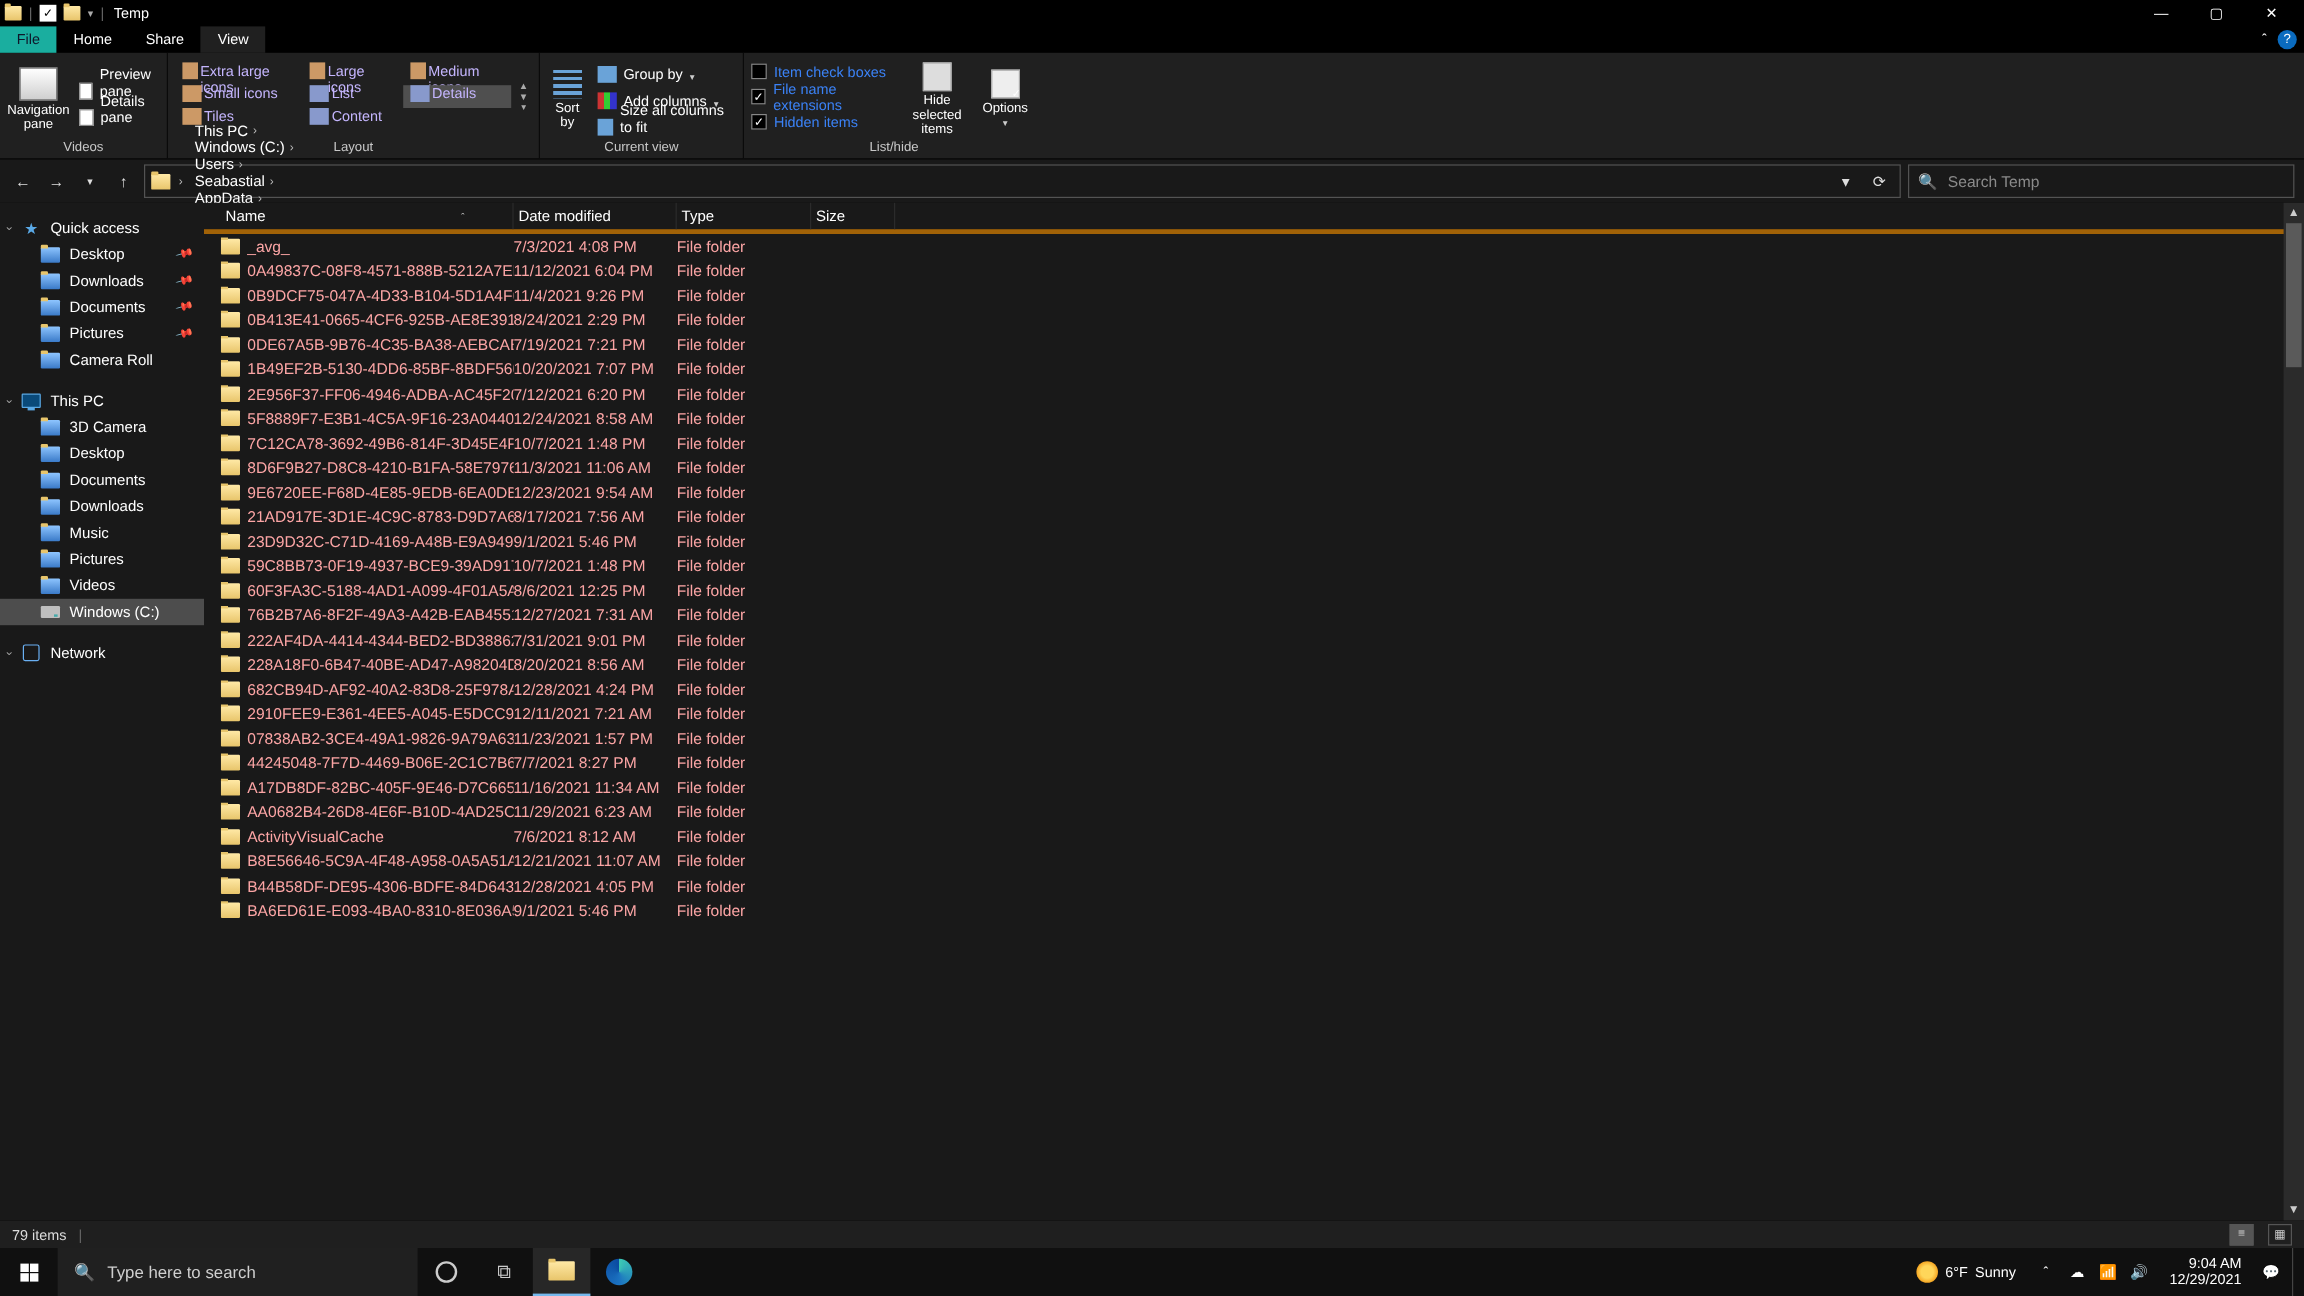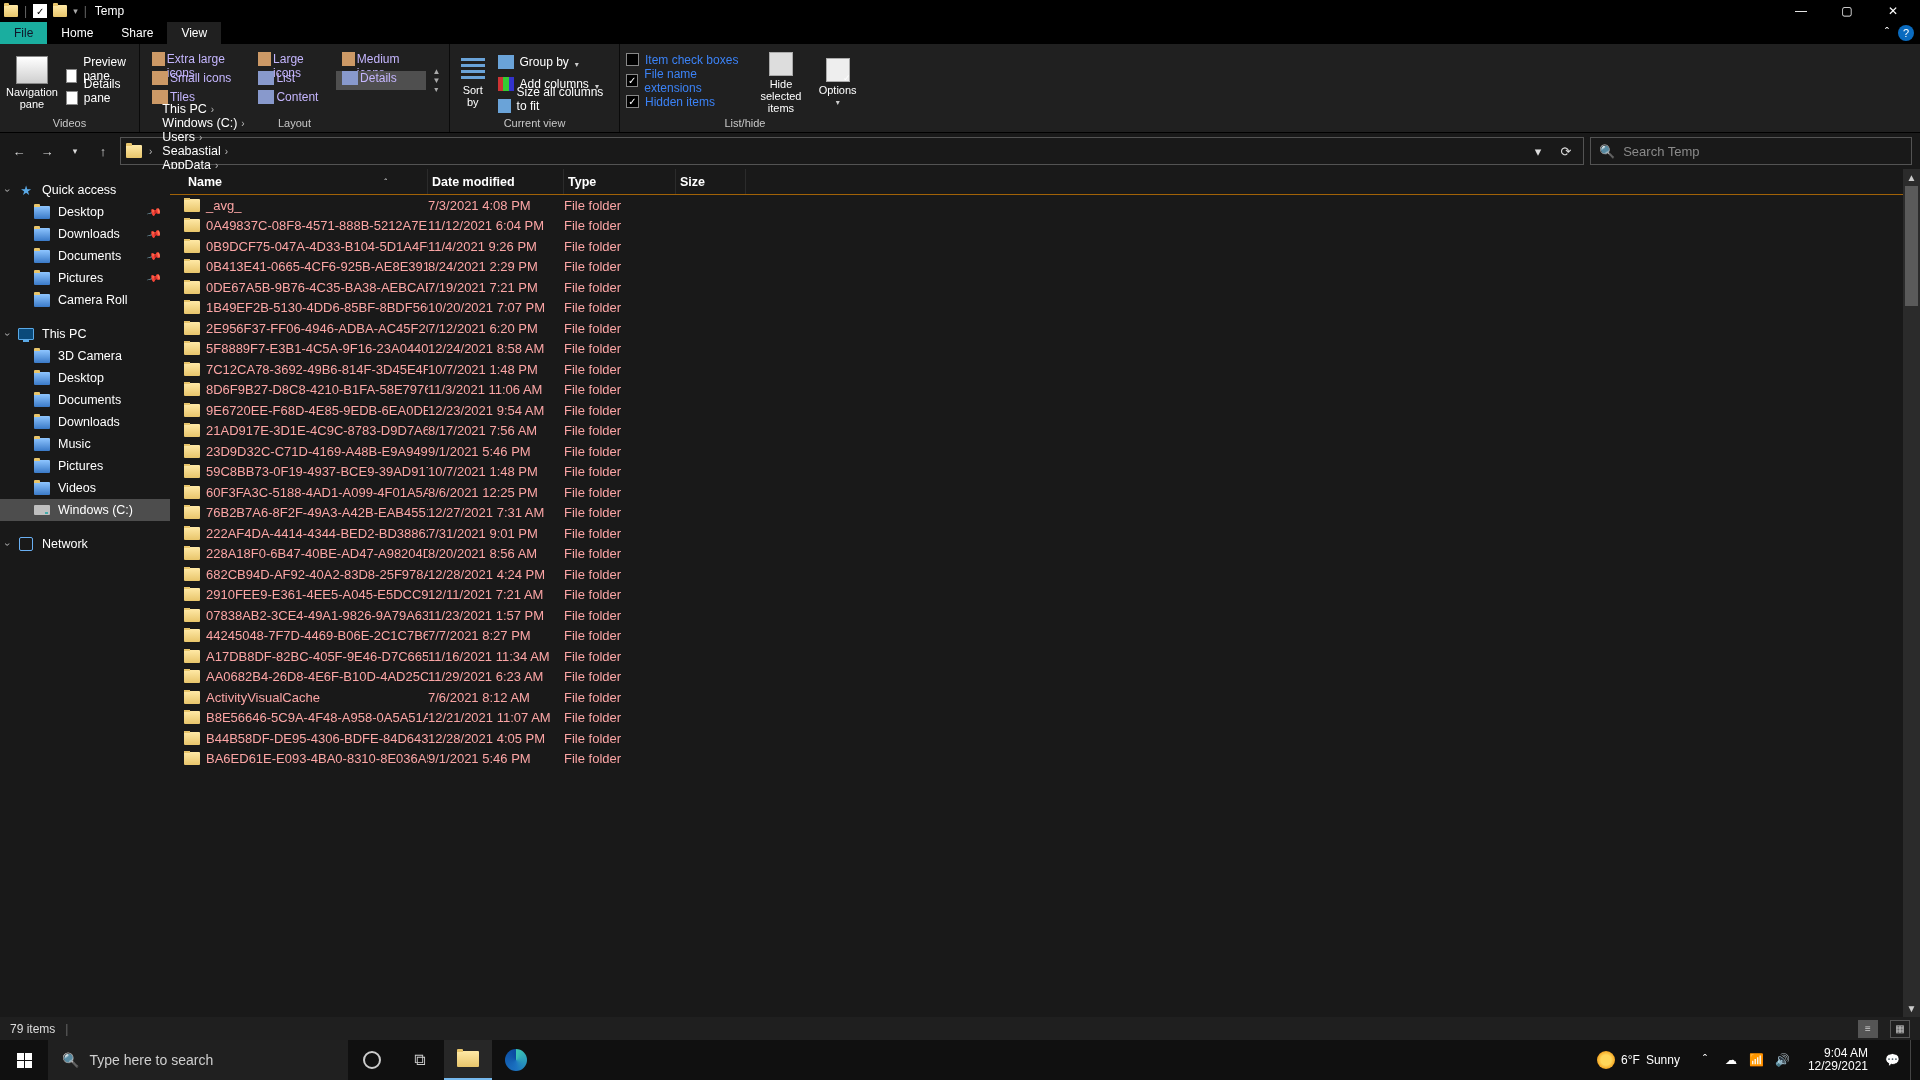--- a/index.html
+++ b/index.html
@@ -62,21 +62,21 @@
 .side-item { display:flex; align-items:center; gap:8px; height:22px; padding-left:22px; font-size:12.5px; color:#fff; position:relative;}
 .side-item.header { padding-left:18px; }
 .side-item.header::before { content:"›"; position:absolute; left:6px; color:#aaa; font-size:10px; transform:rotate(90deg);}
 .side-item.sub { padding-left:34px; }
 .side-item.selected { background:#4d4d4d; }
 .side-pin { margin-left:auto; margin-right:10px; color:#8a8a8a; font-size:10px; transform:rotate(30deg);}
 .side-spacer { height:12px; }
 .si-icon { width:16px; height:14px; display:inline-flex; align-items:center; justify-content:center;}
 
 .filepane { flex:1; background:#191919; display:flex; flex-direction:column; position:relative;}
-.colheaders { height:26px; display:flex; align-items:center; border-bottom:1px solid #a16207; padding-left:14px; font-size:12.5px; color:#fff;font-weight:bold;}
+.colheaders { height:26px; display:flex; align-items:center; border-bottom:4px solid #a16207; padding-left:14px; font-size:12.5px; color:#fff;}
 .colh { display:flex; align-items:center; height:100%; border-right:1px solid #2b2b2b; padding-left:4px;}
 .filelist { flex:1; overflow:hidden; }
 .row { display:flex; align-items:center; height:20.5px; padding-left:14px; font-size:13px; color:#fca5a5;}
 .row .fcol { overflow:hidden; white-space:nowrap; text-overflow:ellipsis; padding-right:8px;}
 .row .name { display:flex; align-items:center; gap:6px;}
 .mini-folder { width:16px; height:13px; background:linear-gradient(#ffe9a6,#e8c56b); display:inline-block; border-radius:1px; position:relative; flex-shrink:0;}
 .mini-folder::before { content:""; position:absolute; top:-2px; left:0; width:6px; height:3px; background:#e8c56b; border-radius:1px 1px 0 0;}
 .vscroll { position:absolute; right:0; top:0; bottom:0; width:17px; background:#2b2b2b;}
 .vscroll .thumb { position:absolute; left:2px; right:2px; top:2px; height:120px; background:#5a5a5a;}
 .vscroll .arr { position:absolute; left:0; right:0; height:17px; display:flex; align-items:center; justify-content:center; color:#ccc; font-size:10px;}

